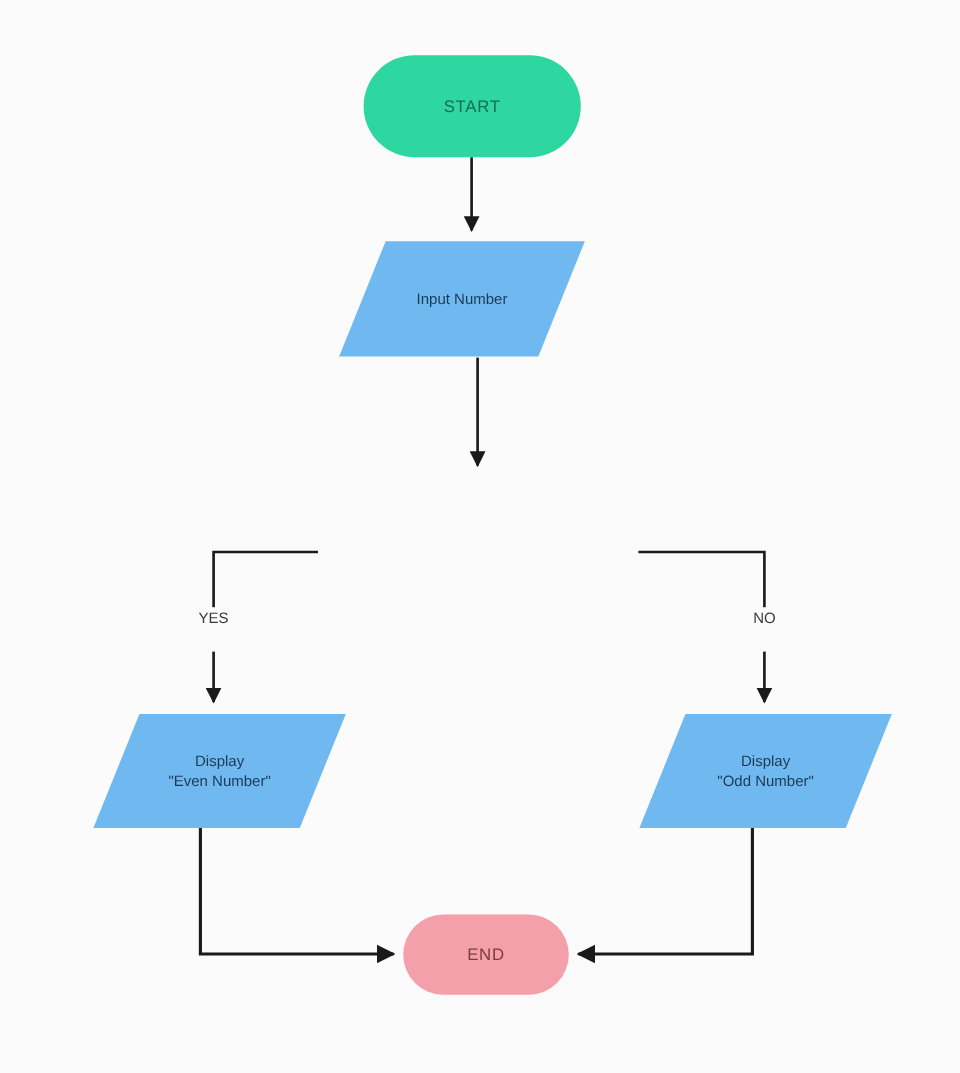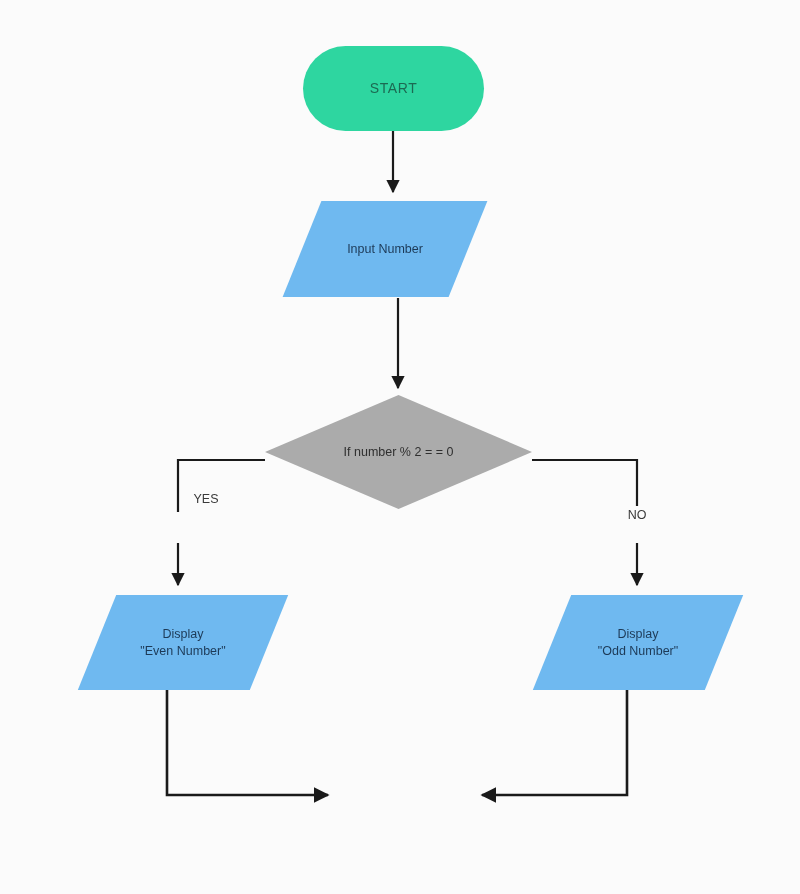--- a/index.html
+++ b/index.html
@@ -126,22 +126,21 @@
     position: absolute;
     font-size: 12.5px;
     color: #3a3a3a;
     background: #fbfbfb;
     padding: 2px 6px;
     text-align: center;
     transform: translateX(-50%);
   }
   .branch-yes {
     left: 178px;
-    top: 490px;
-    margin-left: 28px;
+    top: 506px;
   }
   .branch-no {
     left: 637px;
     top: 506px;
   }
 </style>
 </head>
 <body>
 
 <div id="canvas">
@@ -170,34 +169,33 @@
 
   <div class="node io io-input">
     <span class="skew"></span>
     <span class="io-label">Input Number</span>
   </div>
 
   <div class="node terminator terminator-start">
     <span>START</span>
   </div>
 
-  <div class="node decision">
-    <span class="diamond"></span>
-    <span class="decision-label">If number % 2 = = 0</span>
-  </div>
 
   <div class="branch-label branch-yes">YES</div>
   <div class="branch-label branch-no">NO</div>
 
   <div class="node io io-even">
     <span class="skew"></span>
     <span class="io-label">Display
 "Even Number"</span>
   </div>
 
   <div class="node io io-odd">
     <span class="skew"></span>
     <span class="io-label">Display
 "Odd Number"</span>
   </div>
 
+  <div class="node terminator terminator-end">
+    <span>END</span>
+  </div>
 
 </div>
 
 </body></html>

